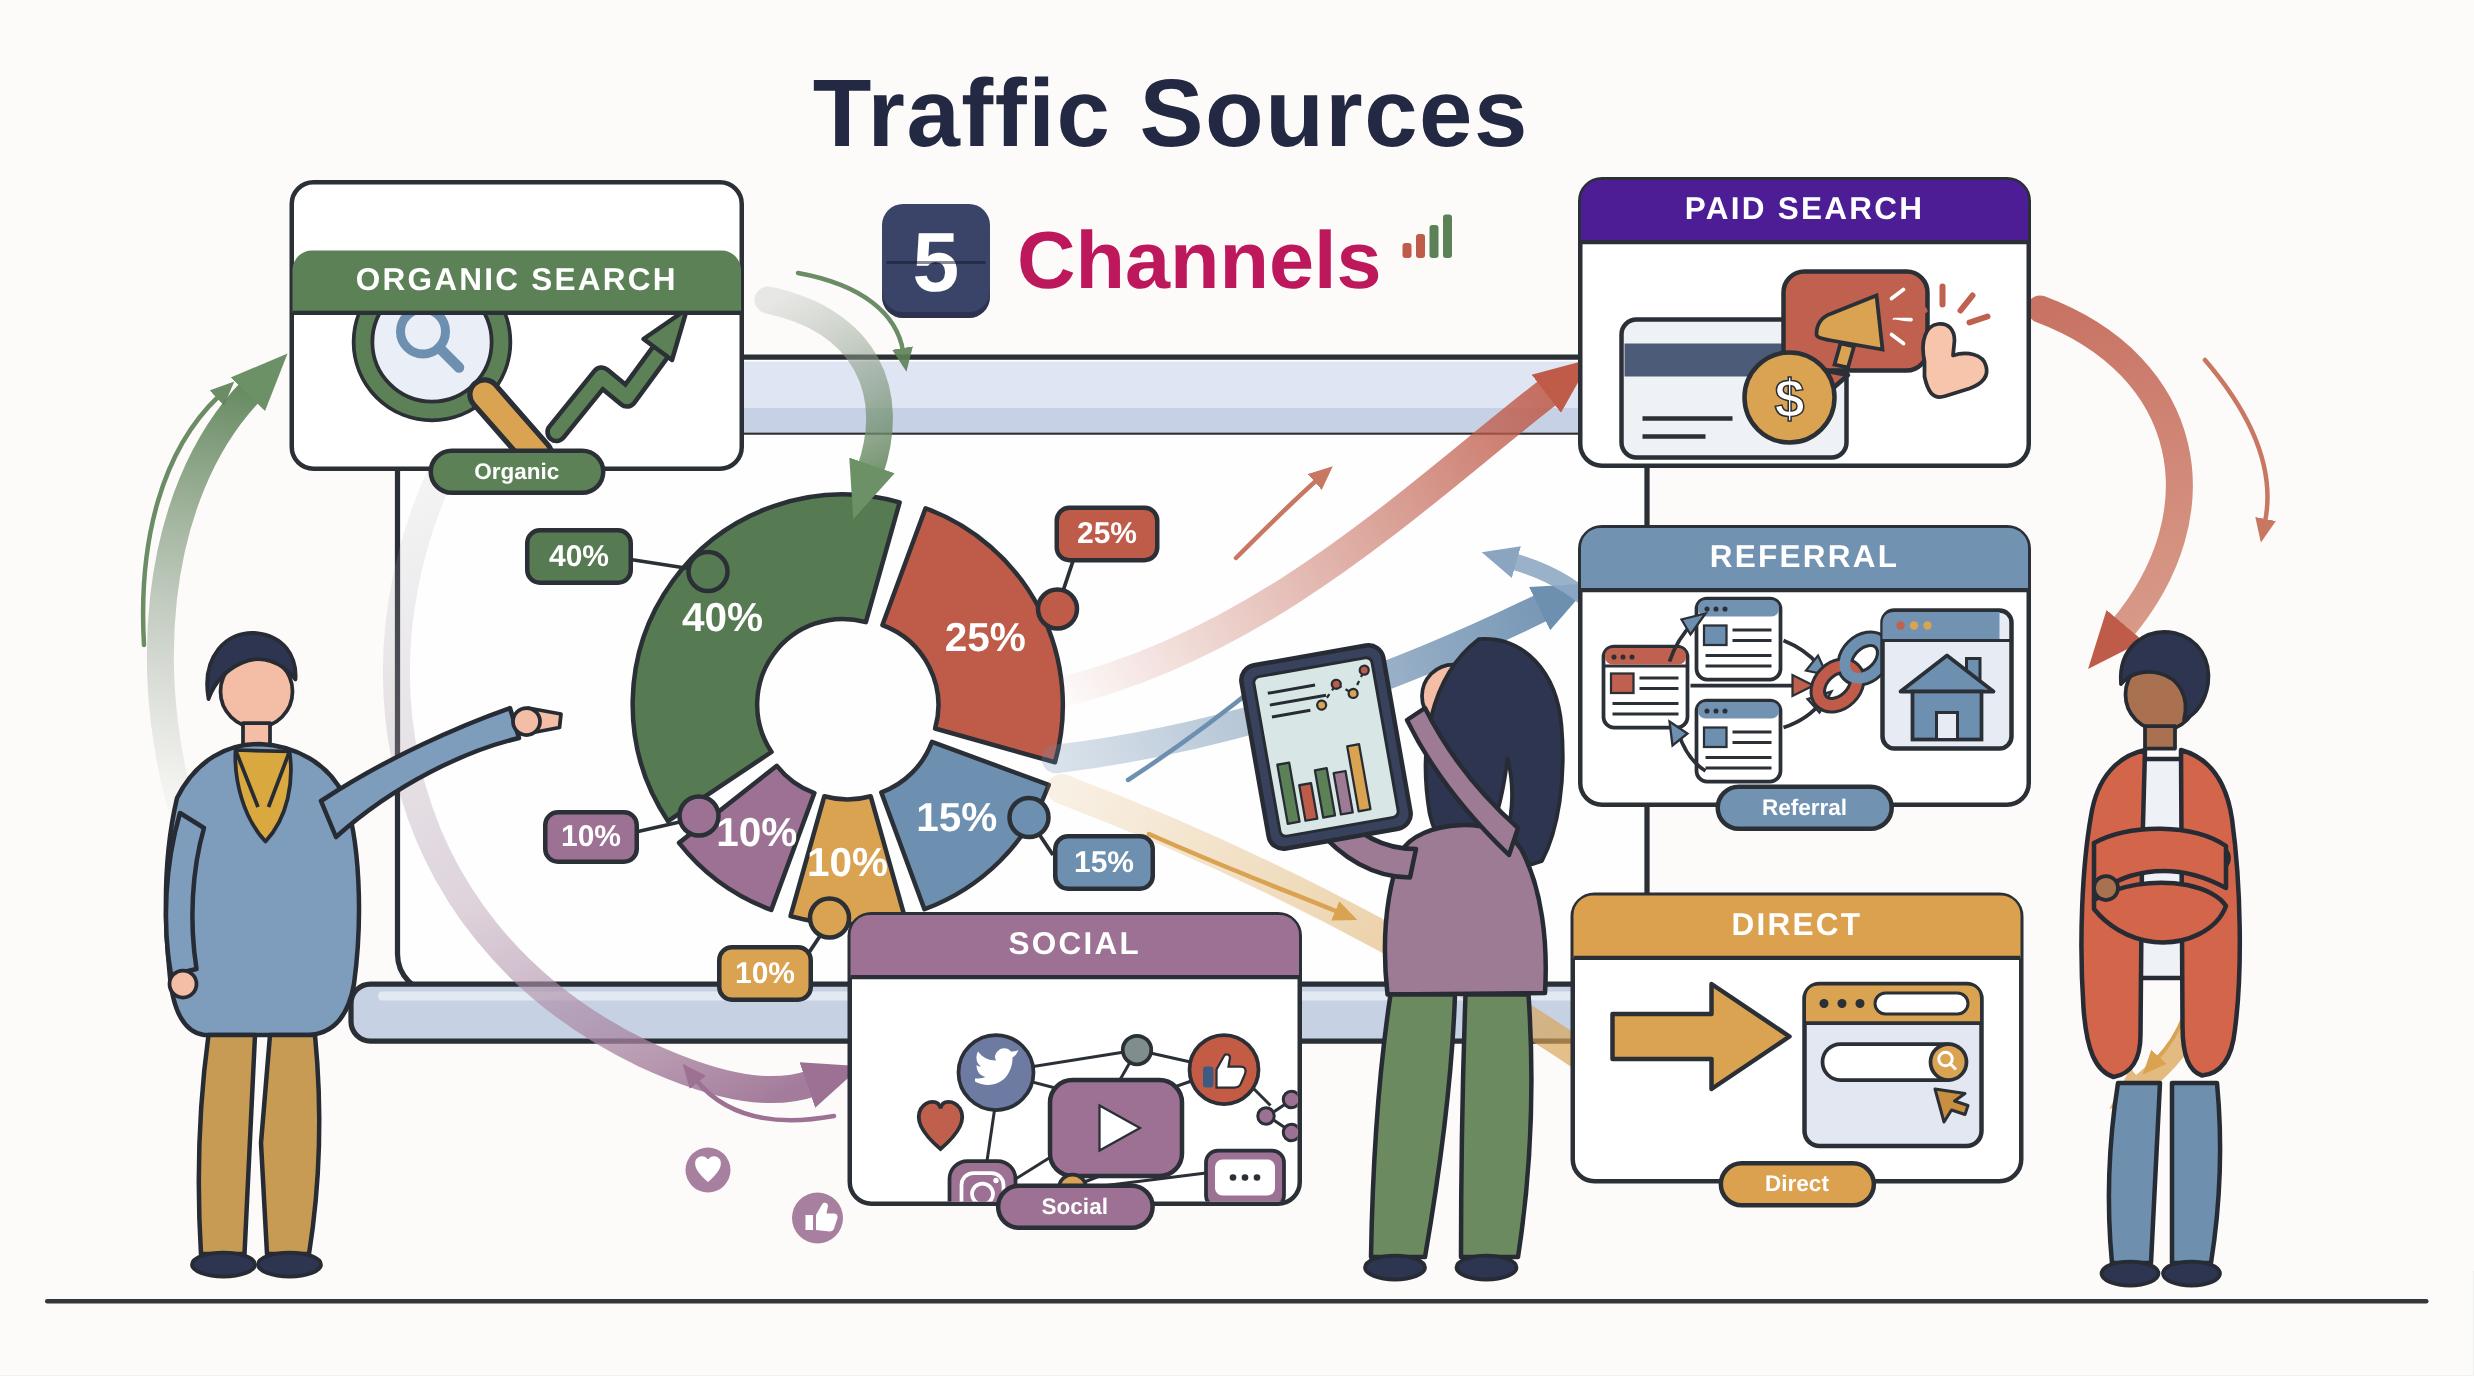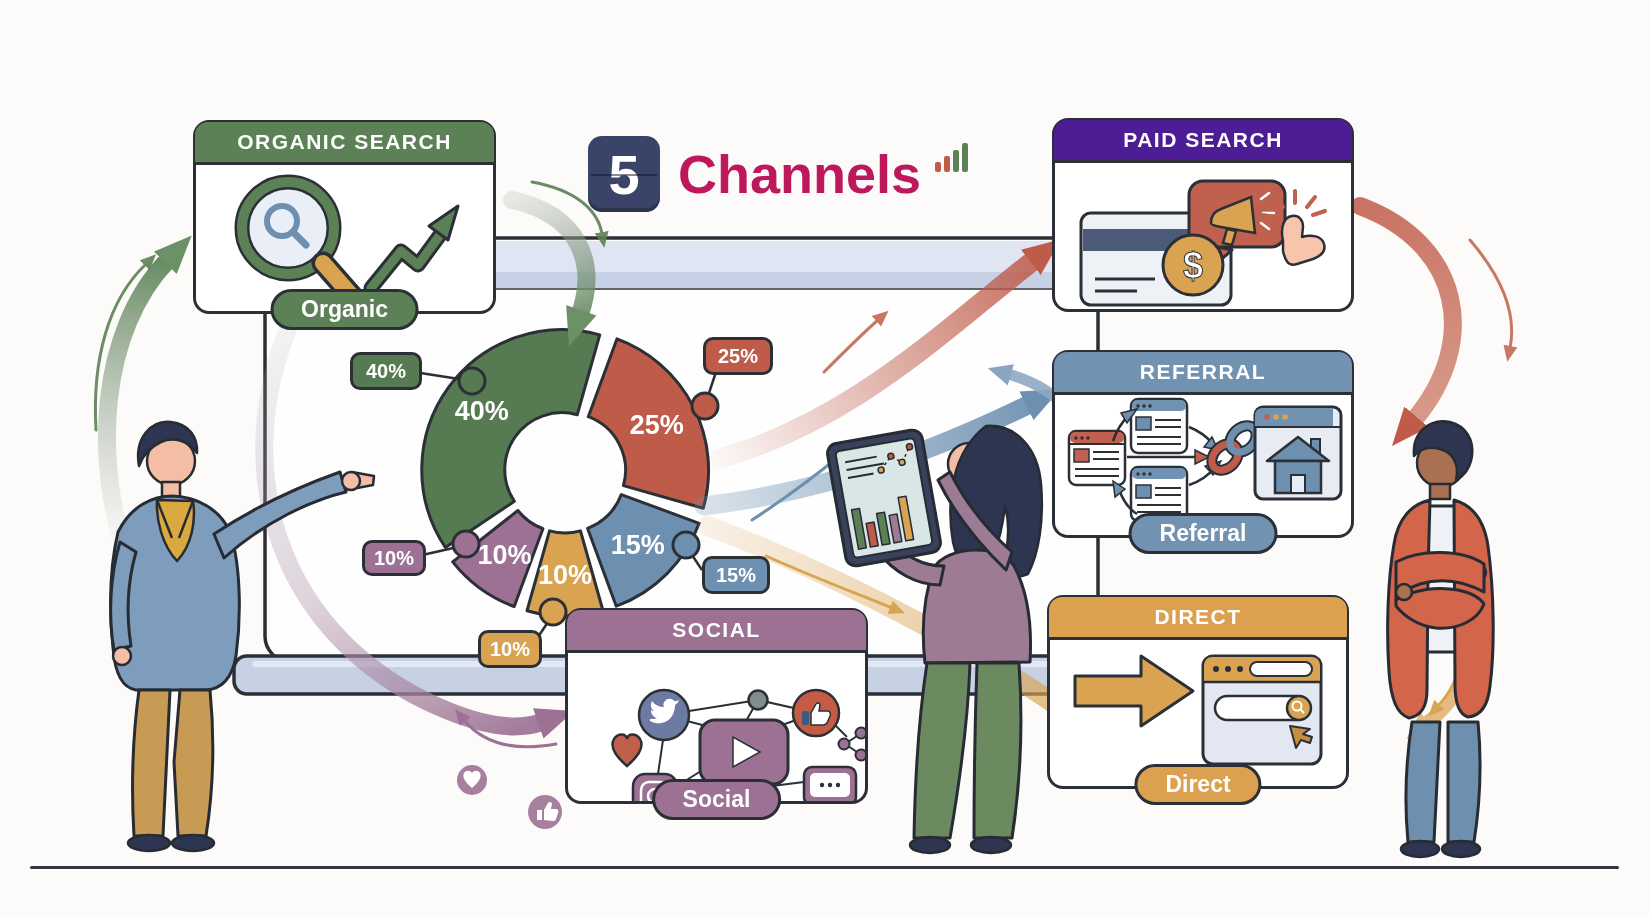--- a/index.html
+++ b/index.html
@@ -18,21 +18,21 @@
   .badge-label{font-size:54px;font-weight:600;color:#be185d;}
   .bars-icon{margin-bottom:34px;margin-left:-6px;}
   .card{position:absolute;background:#fff;border:3px solid #2b2f36;border-radius:16px;}
   .card-header{position:absolute;left:-1px;right:-1px;top:-1px;height:40px;
                border-radius:13px 13px 0 0;border-bottom:3px solid #2b2f36;
                display:flex;align-items:center;justify-content:center;color:#fff;
                font-size:21px;font-weight:bold;letter-spacing:1.5px;}
   .card-body{position:absolute;left:0;top:0;width:100%;height:100%;}
   .pill{position:absolute;bottom:-19px;left:50%;transform:translateX(-50%);
         padding:4px 28px;border:3px solid #2b2f36;border-radius:24px;color:#fff;
-        font-size:23px;font-weight:bold;white-space:nowrap;}
+        font-size:15px;font-weight:bold;white-space:nowrap;}
   .callout{position:absolute;border:3px solid #2b2f36;border-radius:10px;color:#fff;
            font-weight:bold;font-size:20px;display:flex;align-items:center;justify-content:center;}
   .ground{position:absolute;left:30px;right:30px;top:866px;height:3px;background:#33373d;border-radius:2px;}
   .slice-label{font-size:27px;font-weight:bold;fill:#fff;text-anchor:middle;
                font-family:"Liberation Sans",sans-serif;}
 </style>
 </head>
 <body>
 
 <div id="stage">
@@ -231,20 +231,21 @@
         <path d="M 1396,600 C 1412,590 1436,586 1458,590 C 1472,593 1480,598 1484,604 C 1478,620 1458,630 1436,628 C 1418,626 1404,616 1396,606 Z" fill="#d2654a"></path>
         <circle cx="1404" cy="592" r="8" fill="#a9714f" stroke-width="2.5"></circle>
         <path d="M 1412,722 L 1440,722 L 1434,842 L 1408,842 C 1404,800 1406,760 1412,722 Z" fill="#6f8fae"></path>
         <path d="M 1448,722 L 1478,722 C 1482,764 1480,804 1474,842 L 1448,842 Z" fill="#6f8fae"></path>
         <ellipse cx="1420" cy="849" rx="19" ry="8" fill="#2e3550" stroke-width="2.5"></ellipse>
         <ellipse cx="1461" cy="849" rx="19" ry="8" fill="#2e3550" stroke-width="2.5"></ellipse>
       </g>
     </g>
   </svg>
 
+  <div class="title">Traffic Sources</div>
   <div class="badge-row">
     <div class="badge-count">5</div>
     <div class="badge-label">Channels</div>
     <svg class="bars-icon" width="40" height="34" viewBox="0 0 40 34">
       <rect x="2" y="22" width="6" height="10" rx="2" fill="#bf5b49"></rect>
       <rect x="11" y="16" width="6" height="16" rx="2" fill="#bf5b49"></rect>
       <rect x="20" y="10" width="6" height="22" rx="2" fill="#5d8157"></rect>
       <rect x="29" y="3" width="6" height="29" rx="2" fill="#5d8157"></rect>
     </svg>
   </div>
@@ -259,21 +260,21 @@
         <line x1="97" y1="109" x2="110" y2="122" stroke="#6d8fb0" stroke-width="7" stroke-linecap="round"></line>
         <line x1="127" y1="140" x2="162" y2="180" stroke="#2b2f36" stroke-width="23" stroke-linecap="round"></line>
         <line x1="127" y1="140" x2="162" y2="180" stroke="#d9a352" stroke-width="16" stroke-linecap="round"></line>
       </g>
       <g>
         <polyline points="175,165 205,128 222,142 244,112" fill="none" stroke="#2b2f36" stroke-width="15" stroke-linecap="round" stroke-linejoin="round"></polyline>
         <polyline points="175,165 205,128 222,142 244,112" fill="none" stroke="#5d8157" stroke-width="9" stroke-linecap="round" stroke-linejoin="round"></polyline>
         <polygon points="262,83 252,117 233,103" fill="#5d8157" stroke="#2b2f36" stroke-width="3" stroke-linejoin="round"></polygon>
       </g>
     </svg>
-    <div class="card-header" style="background: rgb(93, 129, 87);">ORGANIC SEARCH</div>
+    <div class="card-header" style="background: rgb(93, 129, 87); margin-top: 45px;">ORGANIC SEARCH</div>
     <div class="pill" style="background: rgb(93, 129, 87);">Organic</div>
   </div>
 
   <div class="card" style="left:1052px;top:118px;width:296px;height:188px;">
     <svg class="card-body" viewBox="0 0 296 188">
       <g>
         <rect x="26" y="92" width="150" height="92" rx="10" fill="#eef2f7" stroke="#2b2f36" stroke-width="3"></rect>
         <rect x="28" y="108" width="146" height="22" fill="#4c5b78"></rect>
         <path d="M 40,158 H 100 M 40,170 H 82" stroke="#2b2f36" stroke-width="3"></path>
       </g>

